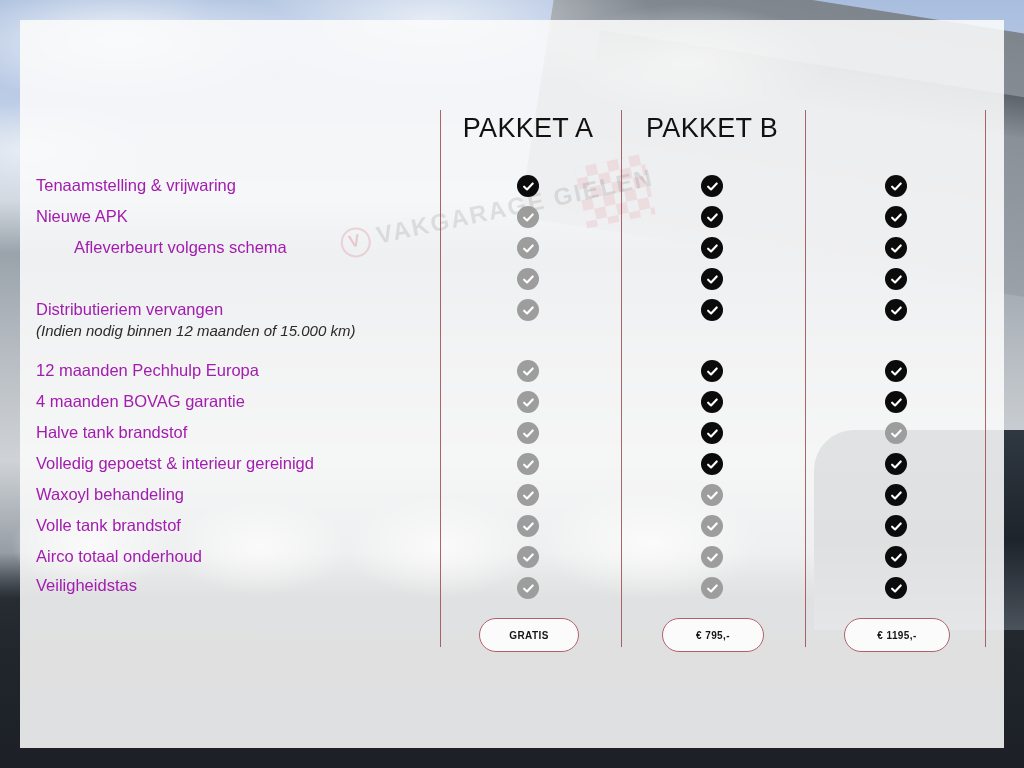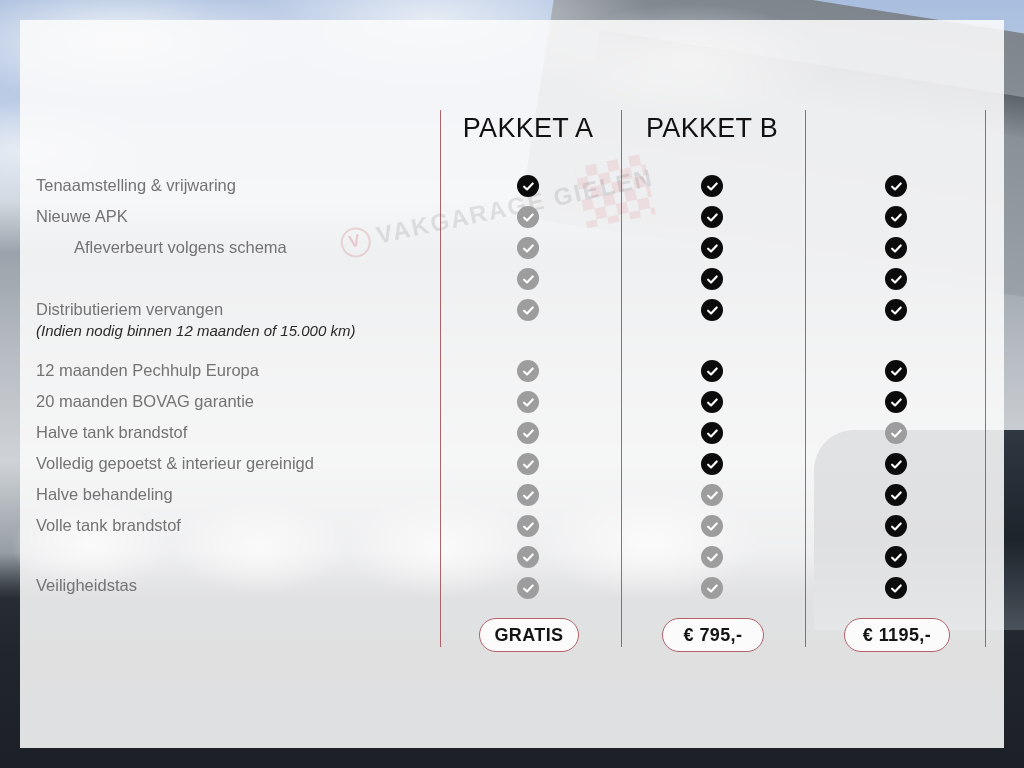--- a/index.html
+++ b/index.html
@@ -158,21 +158,21 @@
     font-size: 27px;
     color: #111;
     letter-spacing: 0.3px;
     white-space: nowrap;
   }
 
   .feature-label {
     position: absolute;
     left: 36px;
     font-size: 16.5px;
-    color: #737373;
+    color: #a21caf;
     white-space: nowrap;
   }
   .feature-sub {
     position: absolute;
     left: 36px;
     font-size: 15px;
     font-style: italic;
     color: #2a2a2a;
     white-space: nowrap;
   }
@@ -192,21 +192,21 @@
 
   .price-pill {
     position: absolute;
     height: 32px;
     border: 1px solid #b4606a;
     border-radius: 18px;
     background: #fbfbfb;
     display: flex;
     align-items: center;
     justify-content: center;
-    font-size: 18px;
+    font-size: 10px;
     font-weight: bold;
     color: #141414;
     letter-spacing: 0.4px;
     white-space: nowrap;
   }
 </style>
 </head>
 <body>
 
 <div id="bg-photo"></div>
@@ -319,21 +319,21 @@
     <div class="check on" style="left: 701px; top: 360px;">
       <svg width="13" height="13" viewBox="0 0 16 16" aria-hidden="true">
         <path d="M2.6 8.2 L6.2 11.6 L13.2 4.2" stroke="#ffffff" stroke-width="2.6" fill="none" stroke-linecap="round" stroke-linejoin="round"></path>
       </svg>
     </div>
     <div class="check on" style="left: 885px; top: 360px;">
       <svg width="13" height="13" viewBox="0 0 16 16" aria-hidden="true">
         <path d="M2.6 8.2 L6.2 11.6 L13.2 4.2" stroke="#ffffff" stroke-width="2.6" fill="none" stroke-linecap="round" stroke-linejoin="round"></path>
       </svg>
     </div>
-    <div class="feature-label" style="top: 392px;">20 maanden BOVAG garantie</div>
+    <div class="feature-label" style="top: 392px;">4 maanden BOVAG garantie</div>
     <div class="check off" style="left: 517px; top: 391px;">
       <svg width="13" height="13" viewBox="0 0 16 16" aria-hidden="true">
         <path d="M2.6 8.2 L6.2 11.6 L13.2 4.2" stroke="#ffffff" stroke-width="2.6" fill="none" stroke-linecap="round" stroke-linejoin="round"></path>
       </svg>
     </div>
     <div class="check on" style="left: 701px; top: 391px;">
       <svg width="13" height="13" viewBox="0 0 16 16" aria-hidden="true">
         <path d="M2.6 8.2 L6.2 11.6 L13.2 4.2" stroke="#ffffff" stroke-width="2.6" fill="none" stroke-linecap="round" stroke-linejoin="round"></path>
       </svg>
     </div>
@@ -367,21 +367,21 @@
     <div class="check on" style="left: 701px; top: 453px;">
       <svg width="13" height="13" viewBox="0 0 16 16" aria-hidden="true">
         <path d="M2.6 8.2 L6.2 11.6 L13.2 4.2" stroke="#ffffff" stroke-width="2.6" fill="none" stroke-linecap="round" stroke-linejoin="round"></path>
       </svg>
     </div>
     <div class="check on" style="left: 885px; top: 453px;">
       <svg width="13" height="13" viewBox="0 0 16 16" aria-hidden="true">
         <path d="M2.6 8.2 L6.2 11.6 L13.2 4.2" stroke="#ffffff" stroke-width="2.6" fill="none" stroke-linecap="round" stroke-linejoin="round"></path>
       </svg>
     </div>
-    <div class="feature-label" style="top: 485px;">Halve behandeling</div>
+    <div class="feature-label" style="top: 485px;">Waxoyl behandeling</div>
     <div class="check off" style="left: 517px; top: 484px;">
       <svg width="13" height="13" viewBox="0 0 16 16" aria-hidden="true">
         <path d="M2.6 8.2 L6.2 11.6 L13.2 4.2" stroke="#ffffff" stroke-width="2.6" fill="none" stroke-linecap="round" stroke-linejoin="round"></path>
       </svg>
     </div>
     <div class="check off" style="left: 701px; top: 484px;">
       <svg width="13" height="13" viewBox="0 0 16 16" aria-hidden="true">
         <path d="M2.6 8.2 L6.2 11.6 L13.2 4.2" stroke="#ffffff" stroke-width="2.6" fill="none" stroke-linecap="round" stroke-linejoin="round"></path>
       </svg>
     </div>
@@ -399,20 +399,21 @@
     <div class="check off" style="left: 701px; top: 515px;">
       <svg width="13" height="13" viewBox="0 0 16 16" aria-hidden="true">
         <path d="M2.6 8.2 L6.2 11.6 L13.2 4.2" stroke="#ffffff" stroke-width="2.6" fill="none" stroke-linecap="round" stroke-linejoin="round"></path>
       </svg>
     </div>
     <div class="check on" style="left: 885px; top: 515px;">
       <svg width="13" height="13" viewBox="0 0 16 16" aria-hidden="true">
         <path d="M2.6 8.2 L6.2 11.6 L13.2 4.2" stroke="#ffffff" stroke-width="2.6" fill="none" stroke-linecap="round" stroke-linejoin="round"></path>
       </svg>
     </div>
+    <div class="feature-label" style="top: 547px;">Airco totaal onderhoud</div>
     <div class="check off" style="left: 517px; top: 546px;">
       <svg width="13" height="13" viewBox="0 0 16 16" aria-hidden="true">
         <path d="M2.6 8.2 L6.2 11.6 L13.2 4.2" stroke="#ffffff" stroke-width="2.6" fill="none" stroke-linecap="round" stroke-linejoin="round"></path>
       </svg>
     </div>
     <div class="check off" style="left: 701px; top: 546px;">
       <svg width="13" height="13" viewBox="0 0 16 16" aria-hidden="true">
         <path d="M2.6 8.2 L6.2 11.6 L13.2 4.2" stroke="#ffffff" stroke-width="2.6" fill="none" stroke-linecap="round" stroke-linejoin="round"></path>
       </svg>
     </div>

